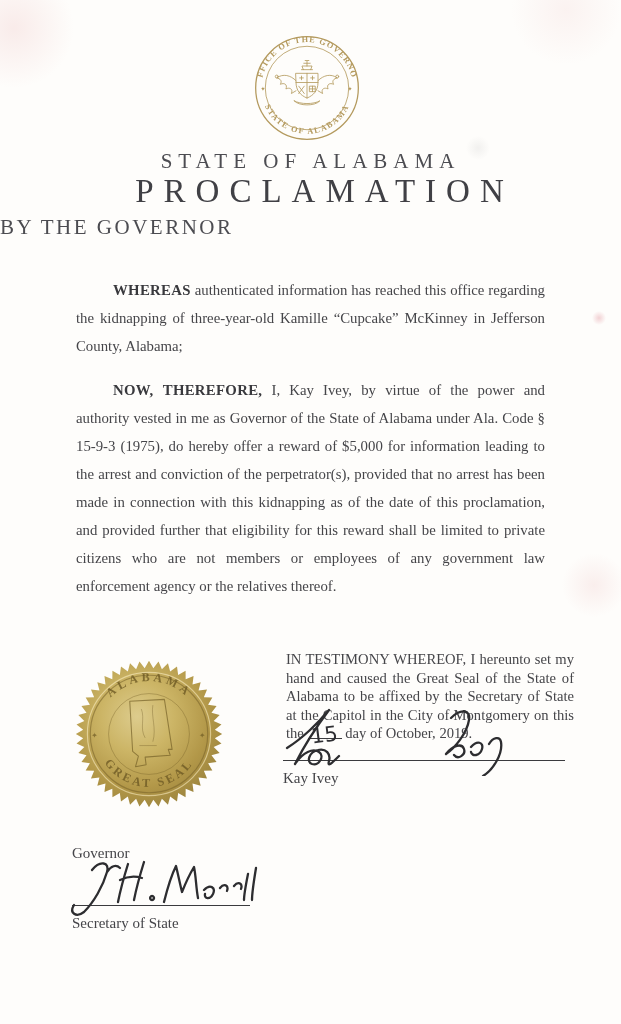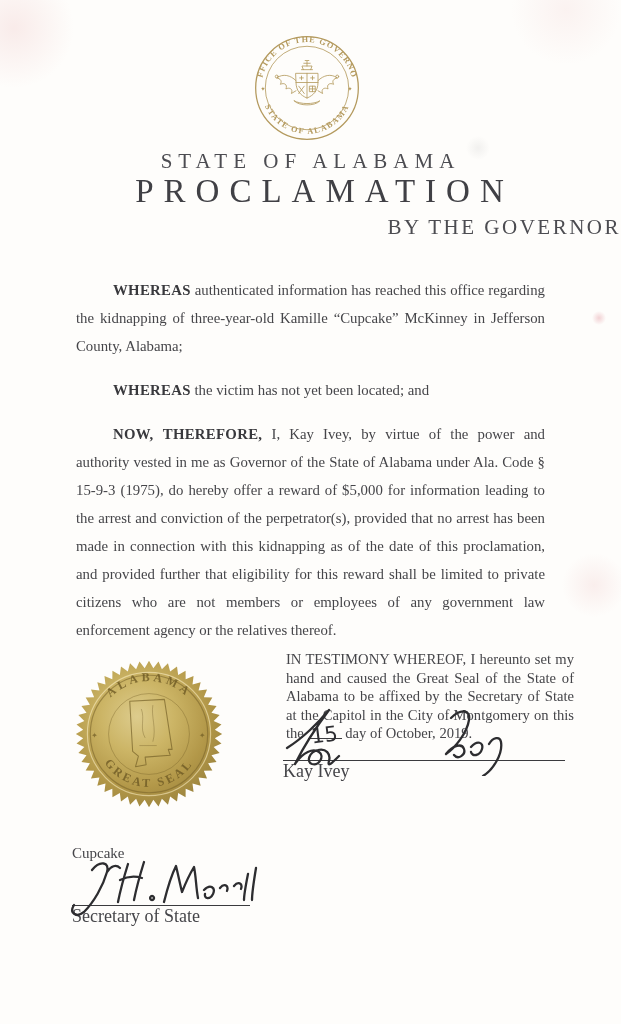--- a/index.html
+++ b/index.html
@@ -18,41 +18,41 @@
       radial-gradient(circle at 478px 148px, rgba(150,150,150,.12), transparent 12px),
       #fefdfb;
   }
   
   .top-seal{position:absolute;left:252px;top:33px;width:110px;height:110px;}
   
   .h-state{position:absolute;left:0;top:149px;width:621px;text-align:center;
     font-size:21px;letter-spacing:6px;color:#4c4c51;}
   .h-title{position:absolute;left:14px;top:173px;width:621px;text-align:center;
     font-size:33px;font-weight:normal;letter-spacing:10px;color:#404045;}
-  .h-sub{position:absolute;left:0;top:215px;width:621px;text-align:right;
+  .h-sub{position:absolute;left:0;top:215px;width:621px;text-align:left;
     font-size:21px;letter-spacing:2.5px;color:#4c4c51;}
   
   .body-text{position:absolute;left:60px;top:260px;width:501px;
     font-size:14.8px;line-height:28px;color:#454549;text-align:justify;}
   .body-text p{margin:16px;text-indent:37px;}
   .body-text b{color:#39393d;letter-spacing:.3px;}
   .u{text-underline-offset:2px;}
   
   .testimony{position:absolute;left:286px;top:650px;width:288px;
     font-size:14.6px;line-height:18.6px;color:#454549;text-align:justify;}
   .testimony p{margin:0;}
   .blank{display:inline-block;min-width:34px;text-align:center;
     border-bottom:1.6px solid #3c3c40;line-height:10px;}
   .day{display:inline-block;font-family:"DejaVu Sans",sans-serif;font-size:21px;
     color:#2f2f33;transform:rotate(-7deg);position:relative;top:4px;}
   
   .sig-block{position:absolute;}
   .sig-svg{display:block;position:relative;z-index:2;}
   .sig-line{border-top:1.5px solid #3b3b3e;height:0;}
-  .typed{font-size:18px;line-height:18px;color:#454549;margin-top:1px;}
+  .typed{font-size:15px;line-height:18px;color:#454549;margin-top:8px;}
   .kay-block{left:283px;top:702px;width:282px;}
   .kay-block .sig-svg{margin-bottom:-16px;}
   .attested{position:absolute;left:72px;top:845px;font-size:15px;color:#454549;}
   .merrill-block{left:66px;top:856px;width:200px;}
   .merrill-block .sig-svg{margin-bottom:-13px;}
   .merrill-block .sig-line{width:178px;margin-left:6px;}
   
   .great-seal{position:absolute;left:72px;top:657px;width:154px;height:154px;}
 </style>
 </head>
@@ -95,21 +95,20 @@
       <path d="M46,74 C53,78 67,78 74,74 C69,80 51,80 46,74"></path>
     </g>
   </svg>
 
   <div class="h-state">STATE OF ALABAMA</div>
   <div class="h-title">PROCLAMATION</div>
   <div class="h-sub">BY THE GOVERNOR</div>
 
   <div class="body-text">
     <p><b>WHEREAS</b><span> authenticated information has reached this office regarding the kidnapping of three-year-old Kamille “Cupcake” McKinney in Jefferson County, Alabama;</span><span class="u"></span><span></span></p>
-    <p><b>WHEREAS</b><span> the victim has not yet been located; and</span><span class="u"></span><span></span></p>
     <p><b>NOW, THEREFORE,</b><span> I, Kay Ivey, by virtue of the power and authority vested in me as Governor of the State of Alabama under Ala. Code § 15-9-3 (1975), do hereby offer a reward of $5,000 for information leading to the arrest </span><span class="u">and</span><span> conviction of the perpetrator(s), provided that no arrest has been made in connection with this kidnapping as of the date of this proclamation, and provided further that eligibility for this reward shall be limited to private citizens who are not members or employees of any government law enforcement agency or the relatives thereof.</span></p>
   </div>
 
   <div class="testimony">
     <p><span>IN TESTIMONY WHEREOF, I hereunto set my hand and caused the Great Seal of the State of Alabama to be affixed by the Secretary of State at the Capitol in the City of Montgomery on this the</span>
       <span class="blank"><span class="day">15</span></span>
       <span>day of October, 2019.</span></p>
   </div>
 
   <div class="sig-block kay-block">
@@ -146,21 +145,21 @@
     </text>
     <text x="20" y="84" font-size="8" fill="rgba(110,90,36,.7)">✦</text>
     <text x="132" y="84" font-size="8" fill="rgba(110,90,36,.7)">✦</text>
     <g fill="none" stroke="rgba(110,90,36,.65)" stroke-width="1.1" stroke-linejoin="round">
       <path d="M60,46 L96,44 L104,96 L100,96 L102,102 L76,104 L77,112 L66,114 L69,103 L63,98 Z"></path>
       <path d="M72,54 C76,64 70,74 76,84 M84,50 C82,62 88,74 84,88" stroke-width="0.8" opacity="0.7"></path>
       <path d="M70,92 h18" stroke-width="0.8" opacity="0.7"></path>
     </g>
   </svg>
 
-  <div class="attested">Cupcake</div>
+  <div class="attested">Governor</div>
 
   <div class="sig-block merrill-block">
     <svg class="sig-svg" width="200" height="62" viewBox="0 0 200 62">
       <g fill="none" stroke="#2d2d30" stroke-width="2.3" stroke-linecap="round" stroke-linejoin="round">
         <path d="M26,14 C34,4 44,6 41,16 C37,30 28,46 18,56 C10,62 3,57 8,49 M41,16 C45,10 50,8 54,12"></path>
         <path d="M62,8 C57,24 54,36 52,46 M78,6 C73,22 70,34 68,44 M54,24 C62,20 70,20 76,22 M86,44 a2,2 0 1 1 0.1,0"></path>
         <path d="M98,46 C102,30 107,16 110,10 C112,18 114,28 116,36 C120,26 125,16 128,11 C130,20 130,32 132,42 M138,34 C144,28 150,31 147,38 C144,44 138,43 139,38 M154,32 C158,27 163,29 161,35 M168,30 C172,25 177,27 175,33 M182,18 C180,28 178,38 178,44 M190,12 C188,24 186,36 186,44"></path>
       </g>
     </svg>
     <div class="sig-line"></div>

